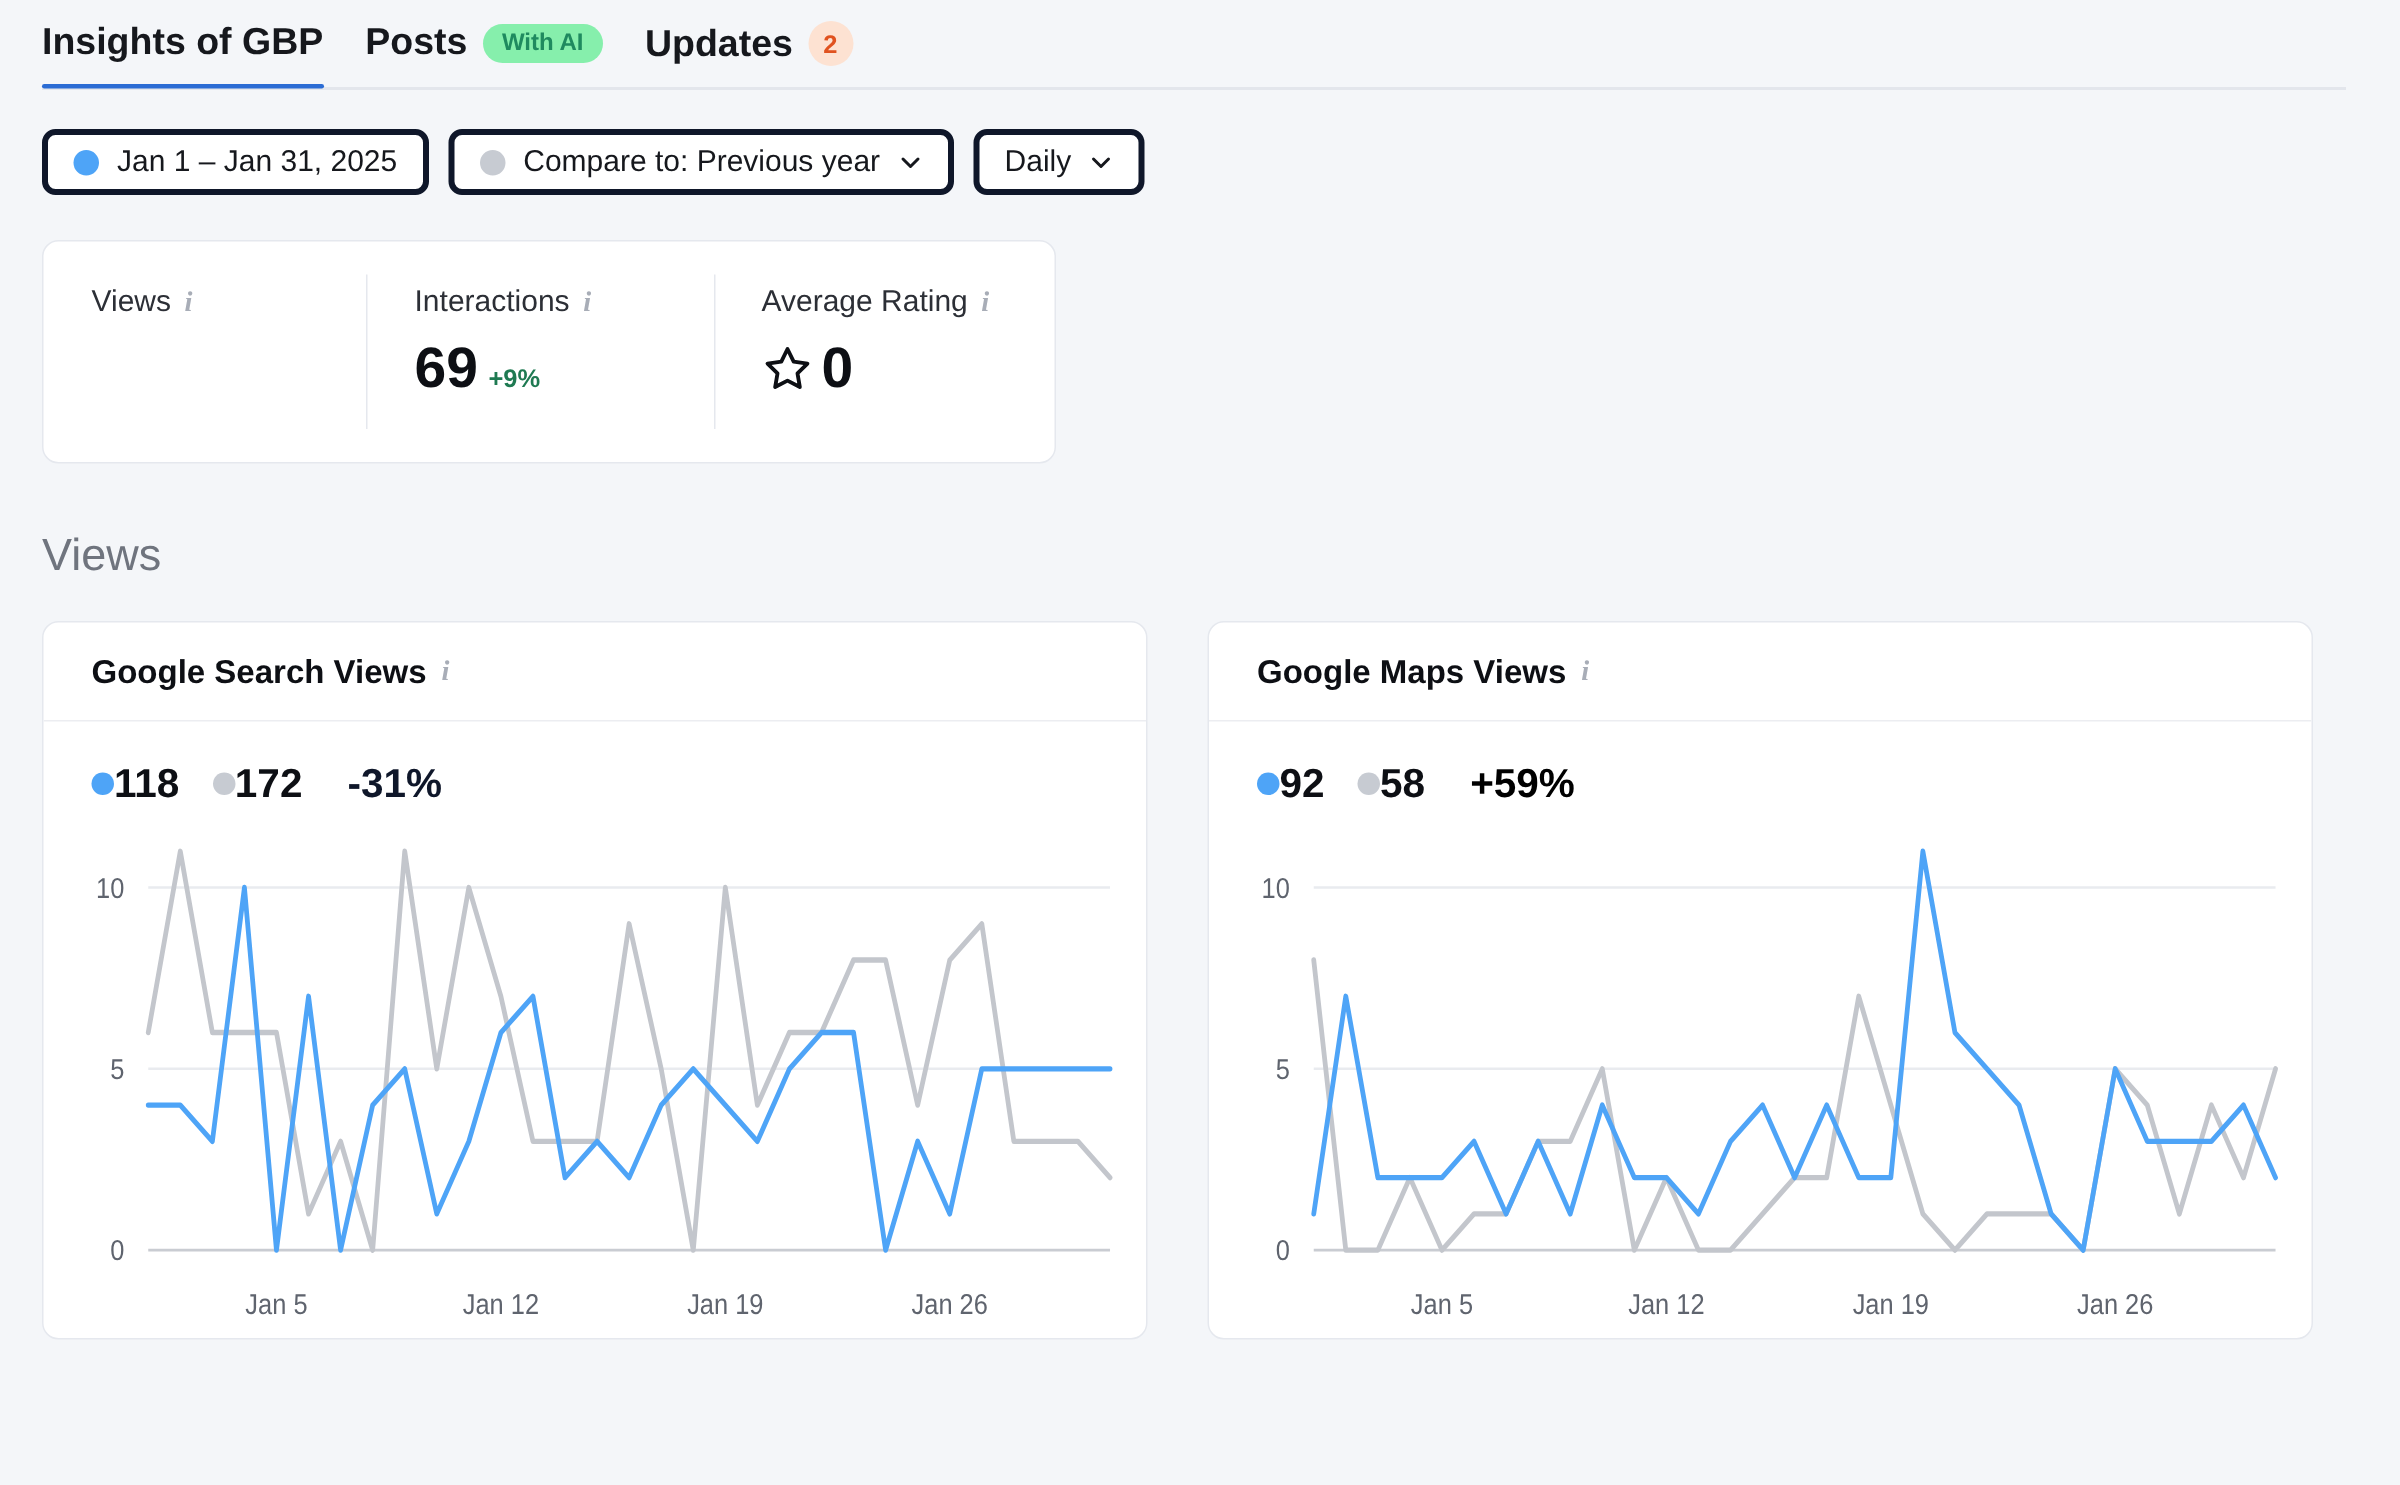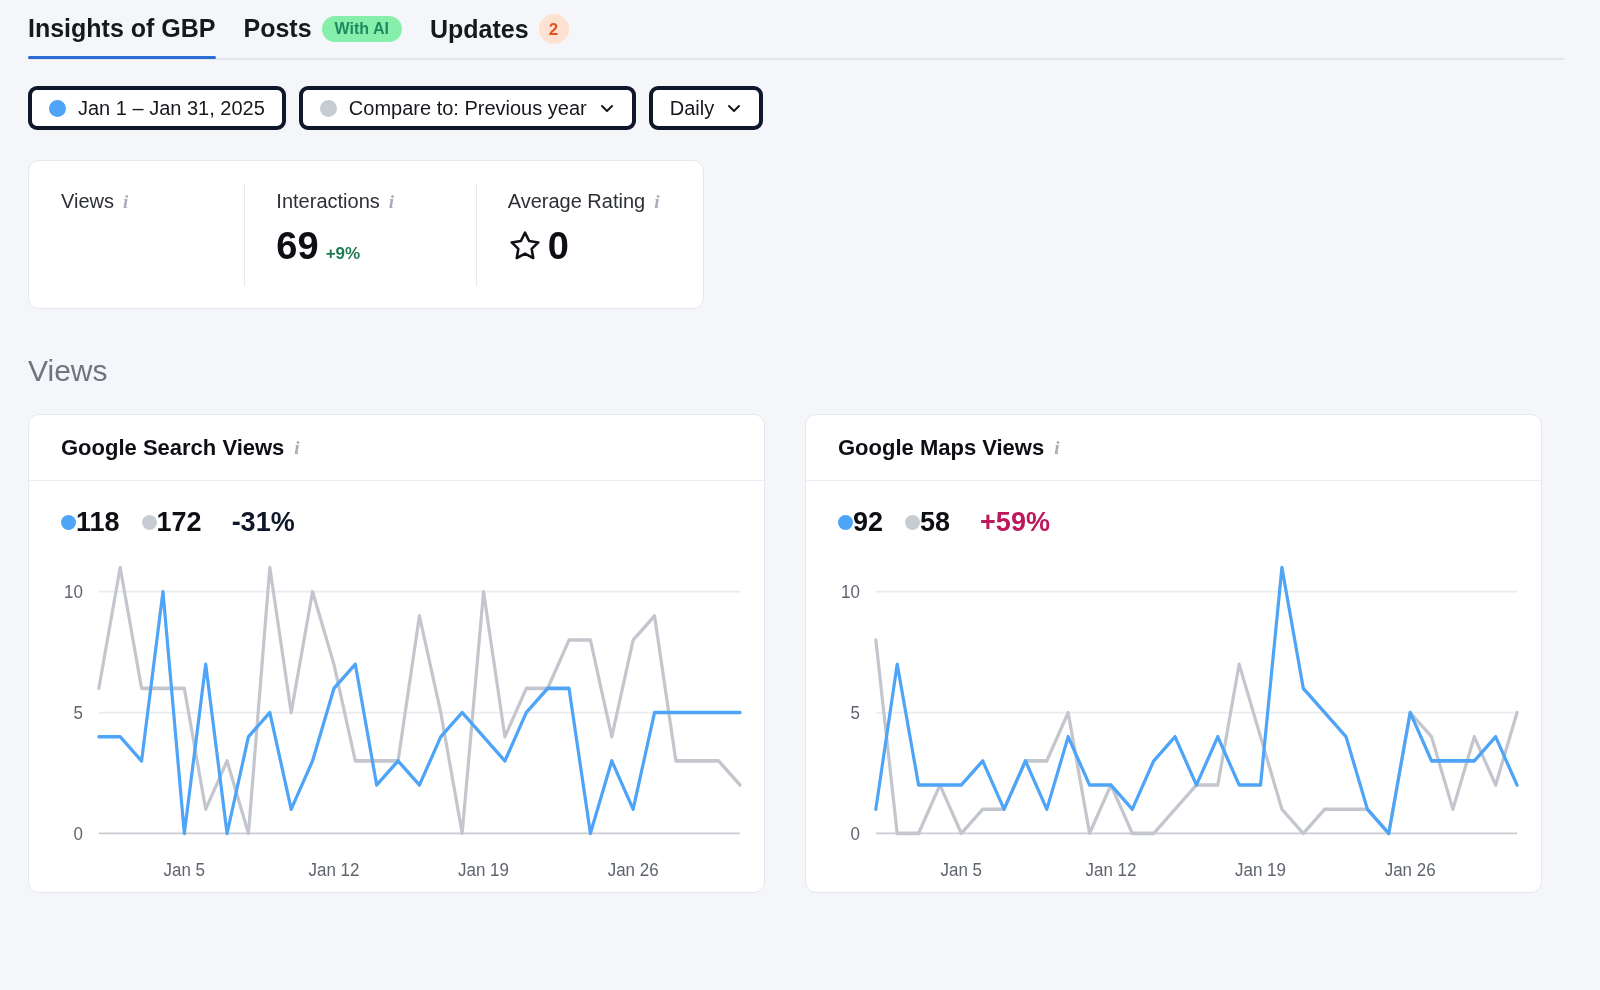--- a/index.html
+++ b/index.html
@@ -111,21 +111,21 @@
   }
   .card-stats {
     display: flex; align-items: center; gap: 22px;
     padding: 28px 0 0 32px;
     font-size: 27px; font-weight: 700; color: #0d0f14; line-height: 1;
   }
   .stat { display: flex; align-items: center; }
   .stat .dot { width: 15px; height: 15px; }
   .pct { font-size: 27px; font-weight: 700; margin-left: 8px; }
   .pct.neg { color: #0f172a; }
-  .pct.pos { color: #be185d; }
+  .pct.pos { color: #000000; }
   .chart-wrap { flex: 1; position: relative; padding: 18px 16px 0 8px; }
   .chart-svg { width: 100%; height: 100%; display: block; }
 
   .ax-label { font-size: 17px; fill: #5f646e; font-family: "Liberation Sans", sans-serif; }
   .grid-line { stroke: #e9ebef; stroke-width: 1.5; }
   .axis-line { stroke: #c9ccd2; stroke-width: 1.5; }
   .series-prev { fill: none; stroke: #c3c6cc; stroke-width: 3.2; stroke-linejoin: round; stroke-linecap: round; }
   .series-cur  { fill: none; stroke: #4ea4f7; stroke-width: 3.2; stroke-linejoin: round; stroke-linecap: round; }
 </style>
 </head>

